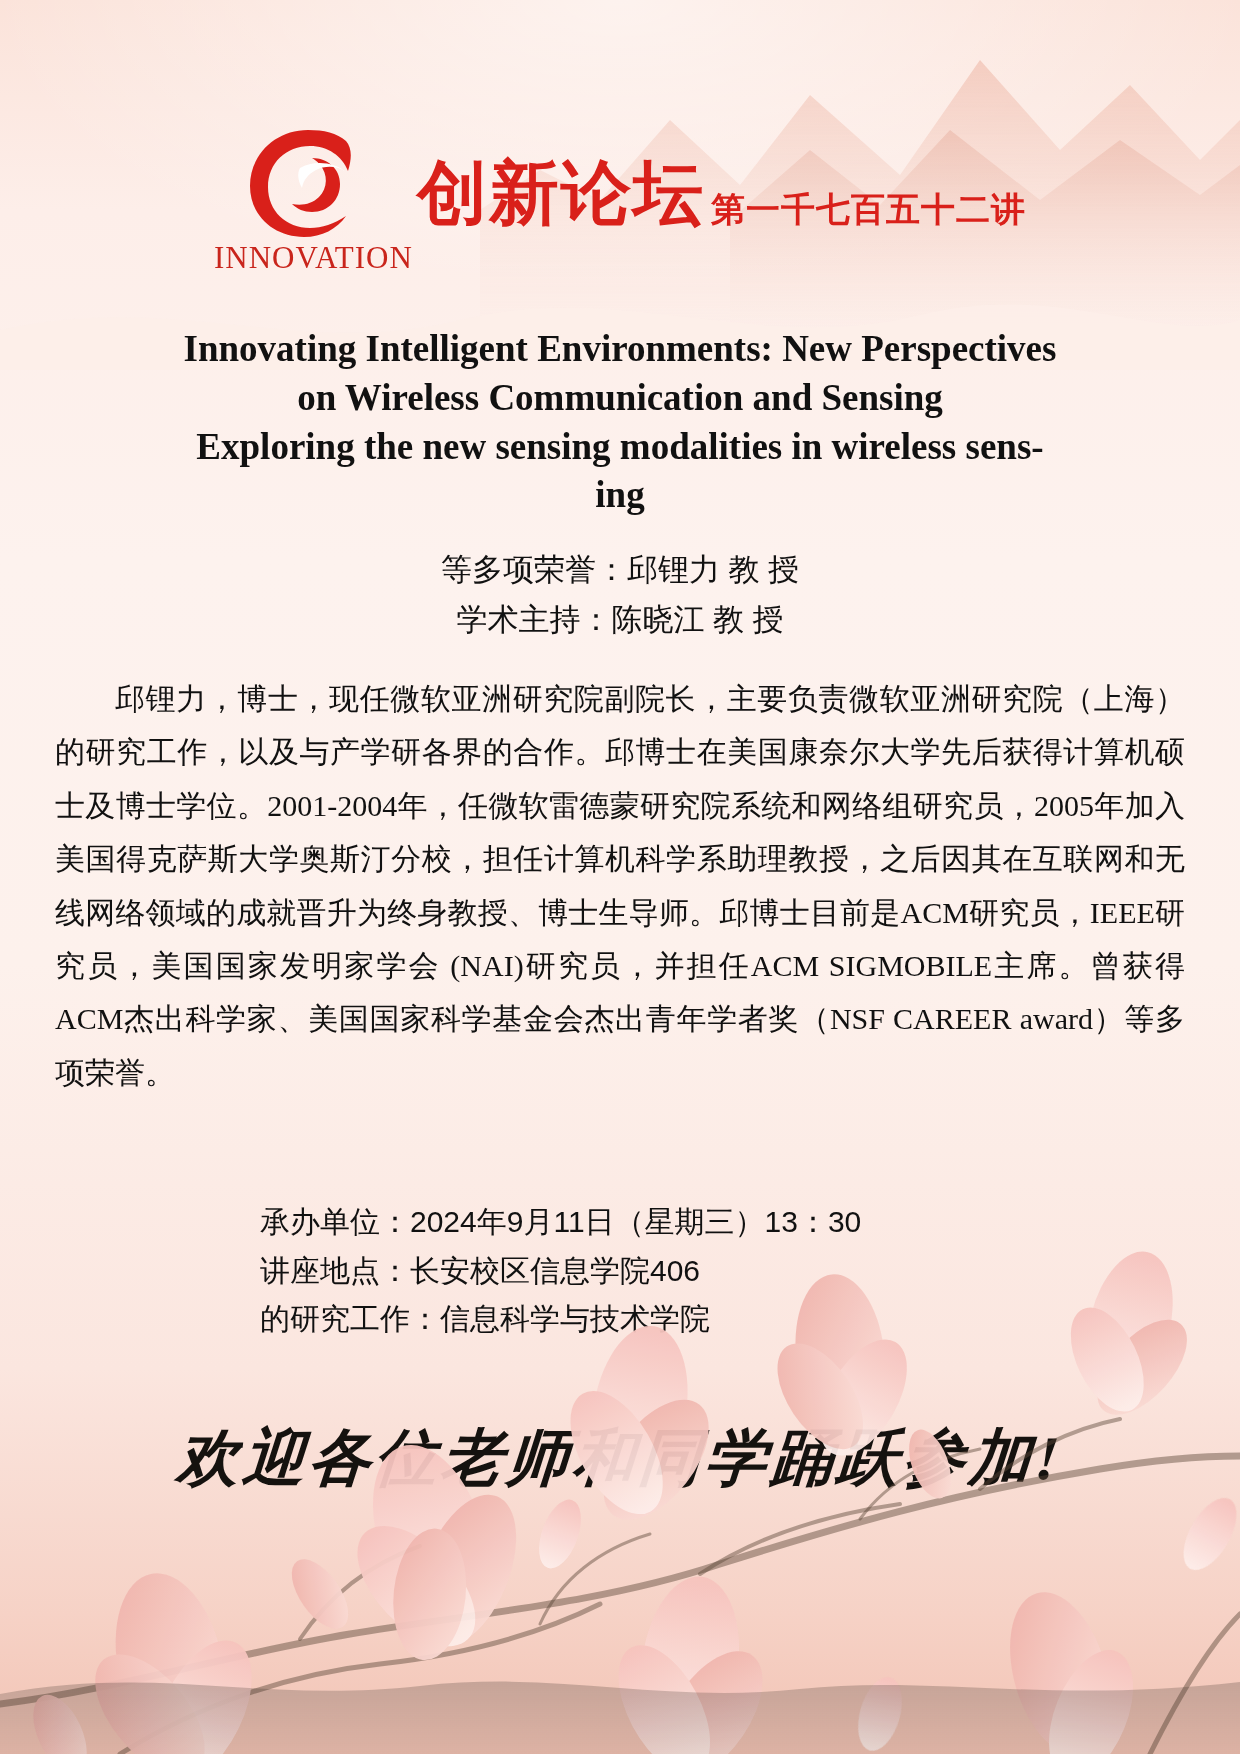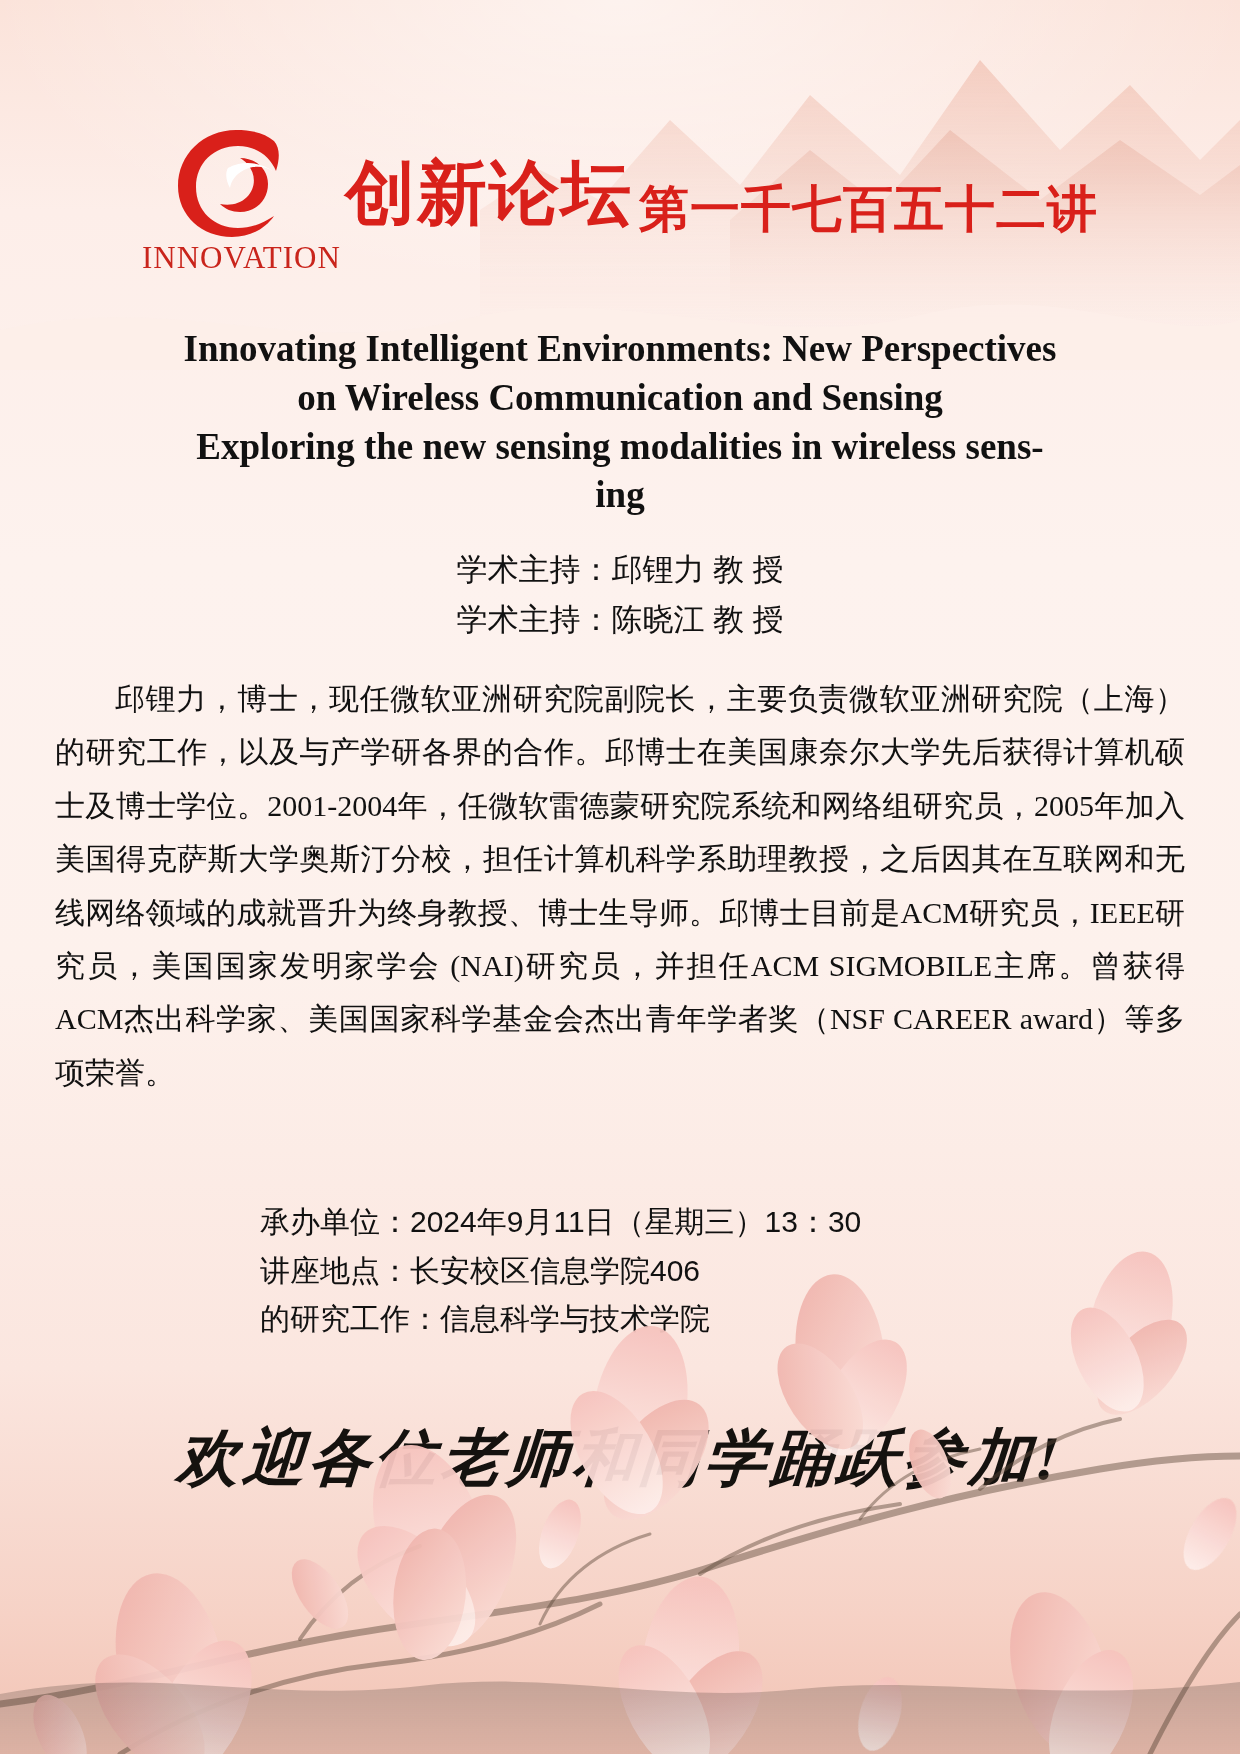--- a/index.html
+++ b/index.html
@@ -80,24 +80,24 @@
     font-weight: bold;
     font-size: 70px;
     letter-spacing: 2px;
     line-height: 1;
     margin-bottom: 14px;
   }
   .forum-session {
     color: #d9201a;
     font-family: "Liberation Sans", sans-serif;
     font-weight: bold;
-    font-size: 50px;
+    font-size: 34px;
     letter-spacing: 1px;
     line-height: 1;
-    margin-bottom: 8px;
+    margin-bottom: 16px;
     padding-left: 6px;
   }
 
   
   .title-block {
     position: absolute;
     top: 325px;
     left: 30px;
     width: 1180px;
     text-align: center;
@@ -211,21 +211,21 @@
   </div>
 
   <div class="title-block">
     <div>Innovating Intelligent Environments: New Perspectives</div>
     <div>on Wireless Communication and Sensing</div>
     <div>Exploring the new sensing modalities in wireless sens-</div>
     <div>ing</div>
   </div>
 
   <div class="speaker-block">
-    <div class="speaker-line">学术主持：邱锂力   教 授</div>
+    <div class="speaker-line">等多项荣誉：邱锂力   教 授</div>
     <div class="speaker-line">学术主持：陈晓江   教 授</div>
   </div>
 
   <div class="bio">邱锂力，博士，现任微软亚洲研究院副院长，主要负责微软亚洲研究院（上海）的研究工作，以及与产学研各界的合作。邱博士在美国康奈尔大学先后获得计算机硕士及博士学位。2001-2004年，任微软雷德蒙研究院系统和网络组研究员，2005年加入美国得克萨斯大学奥斯汀分校，担任计算机科学系助理教授，之后因其在互联网和无线网络领域的成就晋升为终身教授、博士生导师。邱博士目前是ACM研究员，IEEE研究员，美国国家发明家学会 (NAI)研究员，并担任ACM SIGMOBILE主席。曾获得ACM杰出科学家、美国国家科学基金会杰出青年学者奖（NSF CAREER award）等多项荣誉。</div>
 
   <div class="info">
     <div>
       <span>承办单位：</span><span class="b">2024年9月11日（星期三）13：30</span>
     </div>
     <div>

